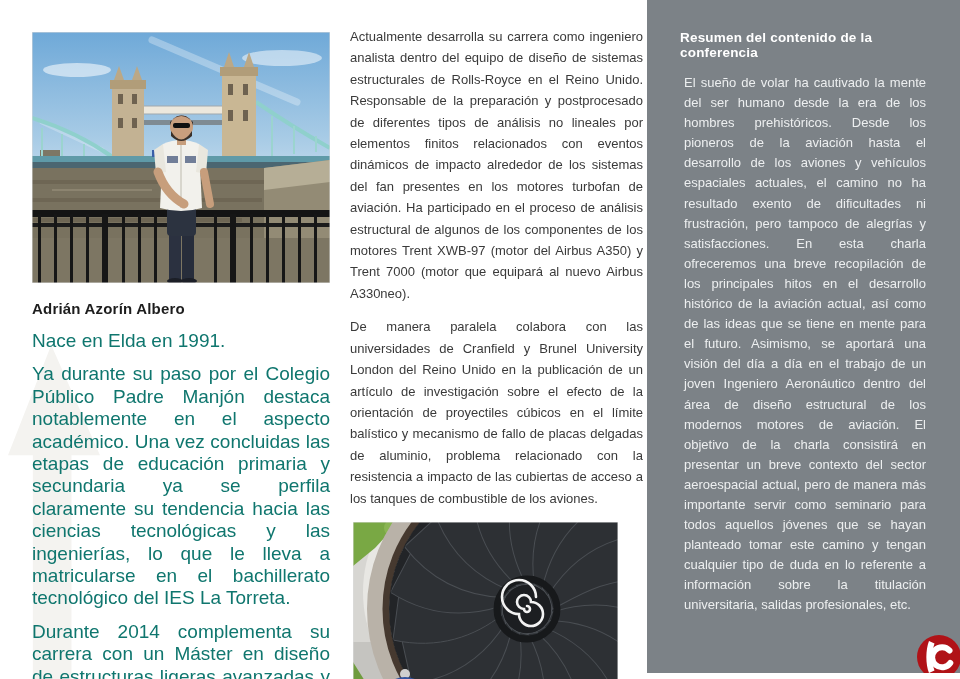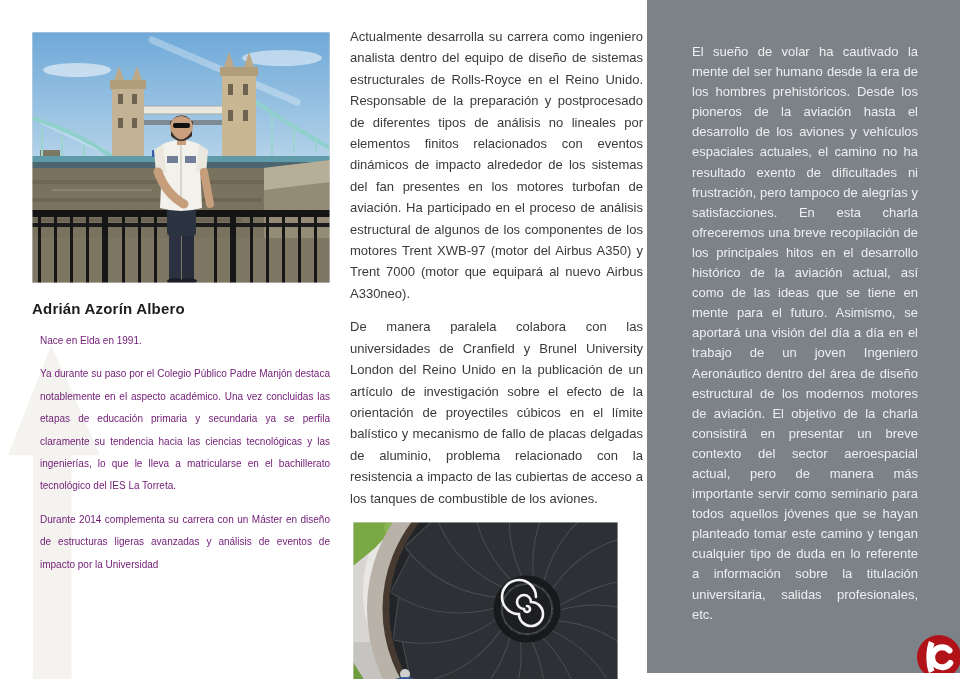--- a/index.html
+++ b/index.html
@@ -14,38 +14,38 @@
     clip-path:polygon(47% 0,100% 33%,69% 33%,69% 100%,27% 100%,27% 33%,0 33%);
   }
   .col-left{position:absolute;left:32px;top:0;width:298px;}
   .col-mid{position:absolute;left:350px;top:0;width:293px;padding-top:26px;}
   .photo-bridge{display:block;margin-top:32px;width:298px;height:251px;}
   .photo-turbofan{display:block;margin:13px 0 0 3px;width:265px;height:188px;}
   h2.person-name{
     font-size:15px;font-weight:bold;color:#1d1d1d;margin:17px 0 0 0;letter-spacing:.2px;
   }
   .col-left p{
-    font-size:10px;line-height:22.4px;color:#701a75;text-align:justify;
-    margin:11px 0 0 8px;
+    font-size:19px;line-height:22.4px;color:#0f766e;text-align:justify;
+    margin:11px 0 0 0;
   }
   .col-left p.first{margin-top:13px;}
   .col-mid p{
     font-size:13px;line-height:21.4px;color:#3a3a3a;text-align:justify;
     margin:0 0 12px 0;
   }
   .panel{
     position:absolute;left:647px;top:0;width:313px;height:673px;
     background:#7c8287;box-sizing:border-box;padding:30px 30px 0 33px;
     overflow:hidden;
   }
   .panel h2{
     font-size:13.5px;font-weight:bold;color:#ffffff;margin:0 0 13px 0;letter-spacing:.2px;
   }
   .panel p{
-    font-size:13px;line-height:20.1px;color:#edeff0;text-align:justify;margin:12px;
+    font-size:13px;line-height:20.1px;color:#edeff0;text-align:justify;margin:4px;
   }
   .logo{position:absolute;left:269px;top:634px;width:46px;height:46px;}
 </style>
 </head>
 <body>
 
 <div class="page">
 
   <div class="watermark"></div>
 
@@ -213,20 +213,21 @@
           <circle cx="52" cy="152" r="5" fill="#cfcfcf"></circle>
           <path d="M40 158 Q52 152 64 158 L66 188 L38 188 Z" fill="#33539e"></path>
           <rect x="46" y="166" width="12" height="6" fill="#5a79c0" opacity="0.8"></rect>
         </g>
       </g>
       <rect x="0" y="0" width="265" height="188" fill="none" stroke="#dddddd" stroke-width="1"></rect>
     </svg>
   </div>
 
   <div class="panel">
+    <h2>Resumen del contenido de la conferencia</h2>
     <p>El sueño de volar ha cautivado la mente del ser humano desde la era de los hombres prehistóricos. Desde los pioneros de la aviación hasta el desarrollo de los aviones y vehículos espaciales actuales, el camino no ha resultado exento de dificultades ni frustración, pero tampoco de alegrías y satisfacciones. En esta charla ofreceremos una breve recopilación de los principales hitos en el desarrollo histórico de la aviación actual, así como de las ideas que se tiene en mente para el futuro. Asimismo, se aportará una visión del día a día en el trabajo de un joven Ingeniero Aeronáutico dentro del área de diseño estructural de los modernos motores de aviación. El objetivo de la charla consistirá en presentar un breve contexto del sector aeroespacial actual, pero de manera más importante servir como seminario para todos aquellos jóvenes que se hayan planteado tomar este camino y tengan cualquier tipo de duda en lo referente a información sobre la titulación universitaria, salidas profesionales, etc.</p>
 
     <svg class="logo" viewBox="0 0 46 46">
       <circle cx="23" cy="23" r="22" fill="#b01217"></circle>
       <path d="M13 7 C9.5 16 9.5 30 13 39 L18.5 36.5 C15.8 29 15.8 17 18.5 9.5 Z" fill="#ffffff"></path>
       <path d="M33.5 16.5 a10 10 0 1 0 0.8 12.5" fill="none" stroke="#ffffff" stroke-width="6" stroke-linecap="round"></path>
     </svg>
   </div>
 
 </div>

